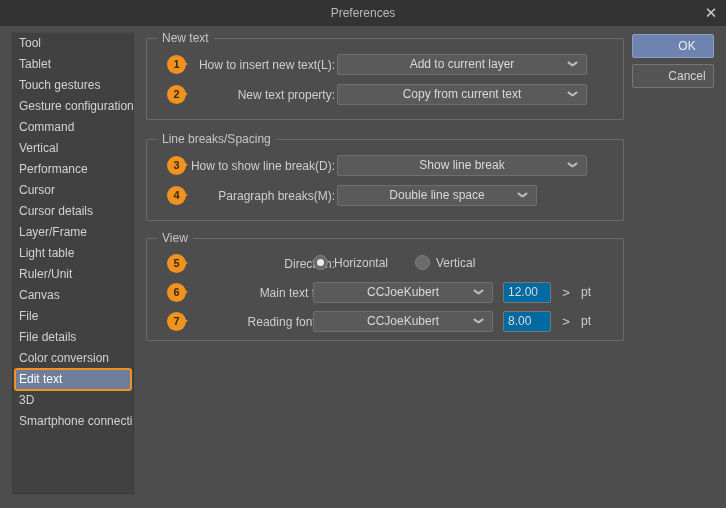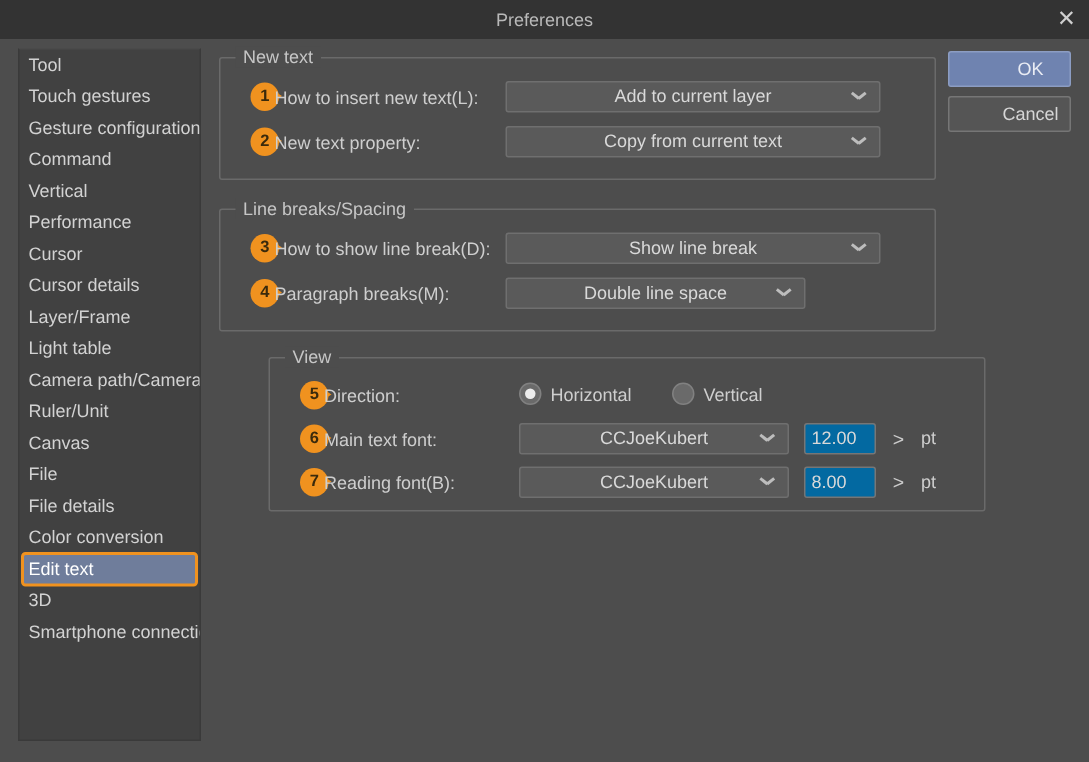--- a/index.html
+++ b/index.html
@@ -112,21 +112,21 @@
     top: -8px; left: 10px;
     padding: 0 5px;
     background: #4d4d4d;
     color: #c6c6c6;
     font-size: 12px;
     line-height: 14px;
     white-space: nowrap;
   }
   #group-newtext  { left: 146px; top: 38px;  width: 478px; height: 82px; }
   #group-linebrk  { left: 146px; top: 139px; width: 478px; height: 82px; }
-  #group-view     { left: 146px; top: 238px; width: 478px; height: 103px; margin-left: 33px; }
+  #group-view     { left: 146px; top: 238px; width: 478px; height: 103px; }
 
   
   .row {
     position: absolute;
     left: 0;
     width: 100%;
     height: 24px;
   }
   .badge {
     position: absolute;
@@ -153,22 +153,23 @@
     left: 0; top: 0;
     width: 19px; height: 19px;
     line-height: 19px;
     text-align: center;
     color: #3a2a0c;
     font-size: 11px;
     font-weight: bold;
   }
   .row-label {
     position: absolute;
-    left: 36px;
+    left: 20px;
     width: 168px;
+    text-align: right;
     color: #cecece;
     font-size: 12px;
     line-height: 24px;
     white-space: nowrap;
   }
 
   
   .select {
     position: absolute;
     height: 21px;
@@ -270,30 +271,30 @@
 
 <div id="app">
 
   <div class="titlebar">
     <div class="titlebar-title">Preferences</div>
     <div class="close-btn">✕</div>
   </div>
 
   <div class="sidebar">
     <div class="sb-item">Tool</div>
+    <div class="sb-item">Tablet</div>
     <div class="sb-item">Touch gestures</div>
     <div class="sb-item">Gesture configuration</div>
     <div class="sb-item">Command</div>
     <div class="sb-item">Vertical</div>
     <div class="sb-item">Performance</div>
     <div class="sb-item">Cursor</div>
     <div class="sb-item">Cursor details</div>
     <div class="sb-item">Layer/Frame</div>
     <div class="sb-item">Light table</div>
-    <div class="sb-item">Camera path/Camera</div>
     <div class="sb-item">Ruler/Unit</div>
     <div class="sb-item">Canvas</div>
     <div class="sb-item">File</div>
     <div class="sb-item">File details</div>
     <div class="sb-item">Color conversion</div>
     <div class="sb-item selected">Edit text</div>
     <div class="sb-item">3D</div>
     <div class="sb-item">Smartphone connection</div>
   </div>
 

